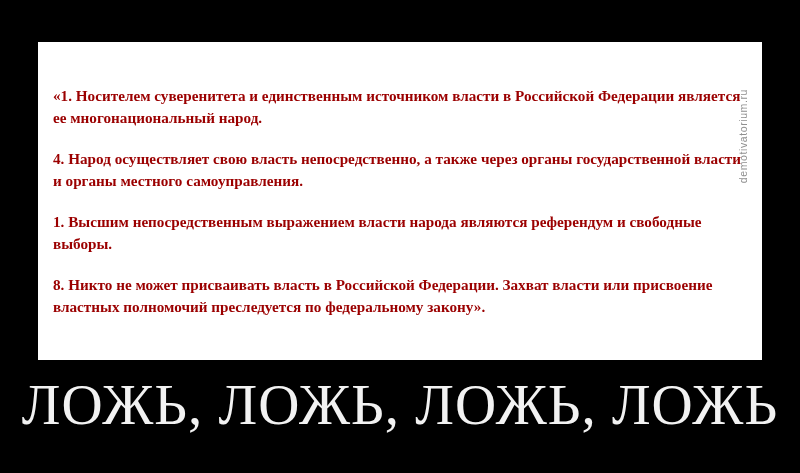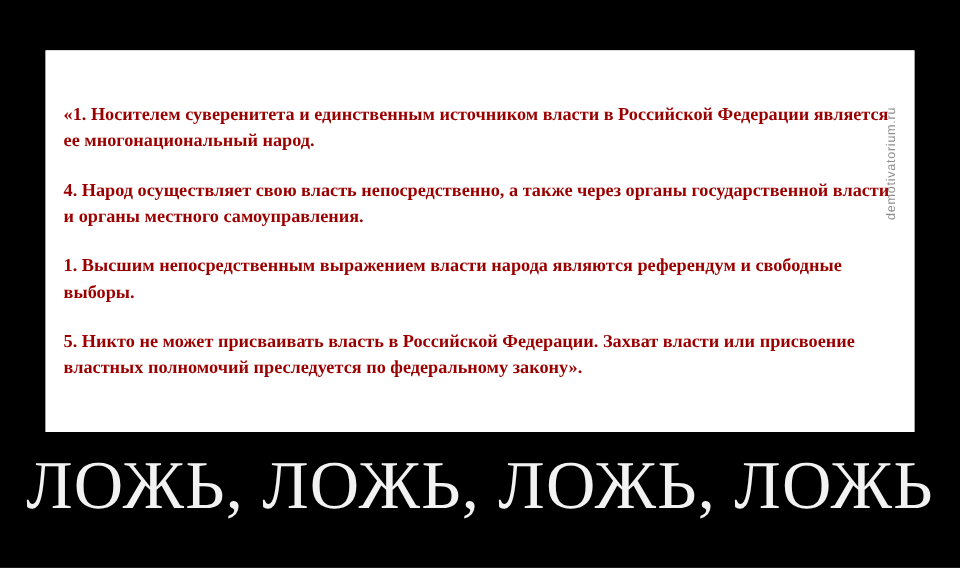--- a/index.html
+++ b/index.html
@@ -81,21 +81,21 @@
 <body>
 
 <div class="poster">
 
   <div class="image-frame">
 
     <div class="text-block">
       <p class="para">«1. Носителем суверенитета и единственным источником власти в Российской Федерации является ее многонациональный народ.</p>
       <p class="para">4. Народ осуществляет свою власть непосредственно, а также через органы государственной власти и органы местного самоуправления.</p>
       <p class="para">1. Высшим непосредственным выражением власти народа являются референдум и свободные выборы.</p>
-      <p class="para">5. Никто не может присваивать власть в Российской Федерации. Захват власти или присвоение властных полномочий преследуется по федеральному закону».</p>
+      <p class="para">8. Никто не может присваивать власть в Российской Федерации. Захват власти или присвоение властных полномочий преследуется по федеральному закону».</p>
     </div>
 
     <div class="watermark">demotivatorium.ru</div>
   </div>
 
   <div class="caption">ЛОЖЬ, ЛОЖЬ, ЛОЖЬ, ЛОЖЬ</div>
 
 </div>
 
 </body></html>

